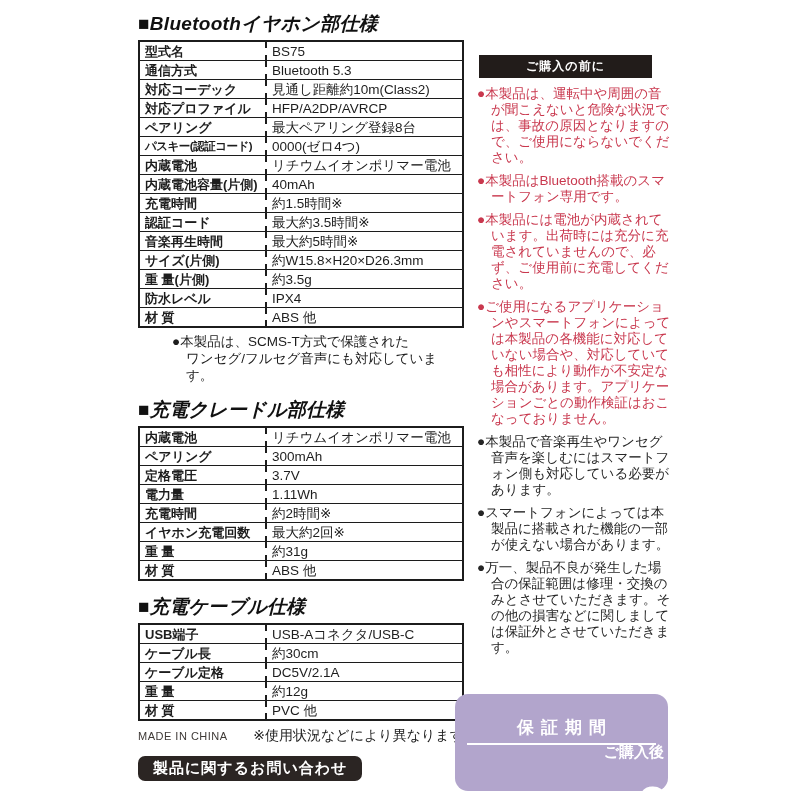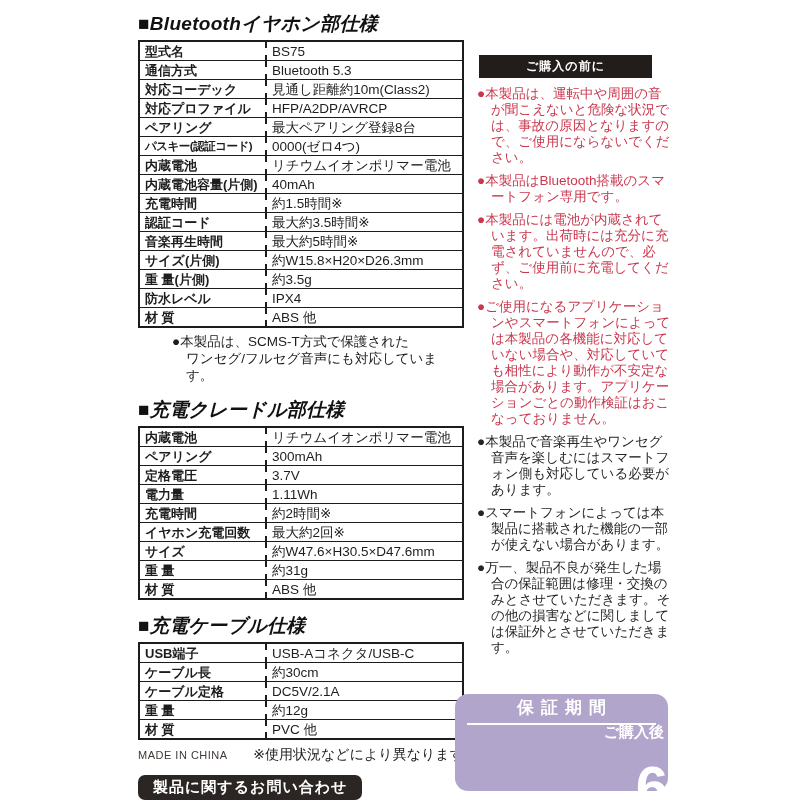--- a/index.html
+++ b/index.html
@@ -38,21 +38,21 @@
     font-size:12px; font-weight:700; letter-spacing:1px; padding:3px 0; margin-left:2px;margin-top:25px;}
   .bullets{margin-top:8px;}
   .bullet{font-size:13.5px; line-height:16px; font-weight:500; margin-bottom:7px;
     padding-left:14px; text-indent:-14px;}
   .bullet.red{color:var(--red);}
   .bullet.black{color:#262626;}
 
   
   .warranty{position:absolute; left:455px; top:694px; width:213px; height:97px;
     background:var(--purple); border-radius:13px; color:#fff; text-align:center;}
-  .w-title{font-size:17px; font-weight:700; letter-spacing:7px; padding-top:2px; text-indent:7px;}
+  .w-title{font-size:17px; font-weight:700; letter-spacing:7px; padding-top:22px; text-indent:7px;}
   .w-line{width:189px; height:2px; background:#fff; margin:4px auto 0;}
   .w-row{display:flex; justify-content:center; align-items:flex-end; margin-top:-2px;flex-direction:column;}
   .w-prefix{font-size:15px; font-weight:700; margin:0 4px 17px 0;}
   .w-number{font-size:58px; font-weight:700; line-height:.95;}
   .w-unit{font-size:25px; font-weight:700; margin:0 0 6px 2px;}
 </style>
 </head>
 <body>
 
 <div class="sheet">
@@ -148,24 +148,20 @@
             <td class="lbl">電力量</td>
             <td class="val">1.11Wh</td>
           </tr>
           <tr>
             <td class="lbl">充電時間</td>
             <td class="val">約2時間※</td>
           </tr>
           <tr>
             <td class="lbl">イヤホン充電回数</td>
             <td class="val">最大約2回※</td>
-          </tr>
-          <tr>
-            <td class="lbl">サイズ</td>
-            <td class="val">約W47.6×H30.5×D47.6mm</td>
           </tr>
           <tr>
             <td class="lbl">重 量</td>
             <td class="val">約31g</td>
           </tr>
           <tr>
             <td class="lbl">材 質</td>
             <td class="val">ABS 他</td>
           </tr>
         </tbody>

